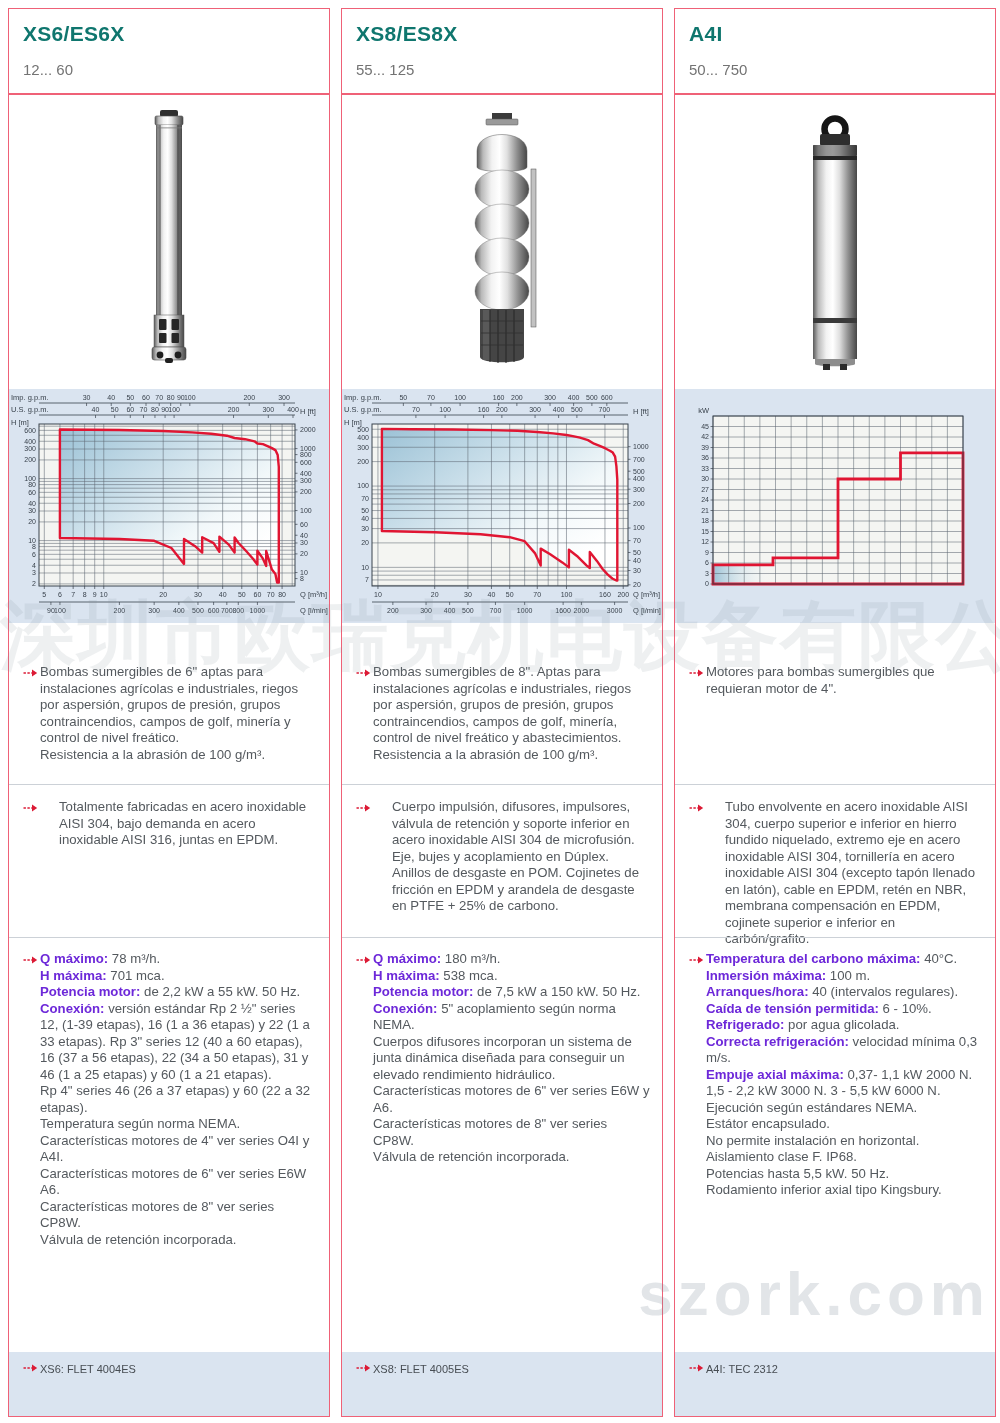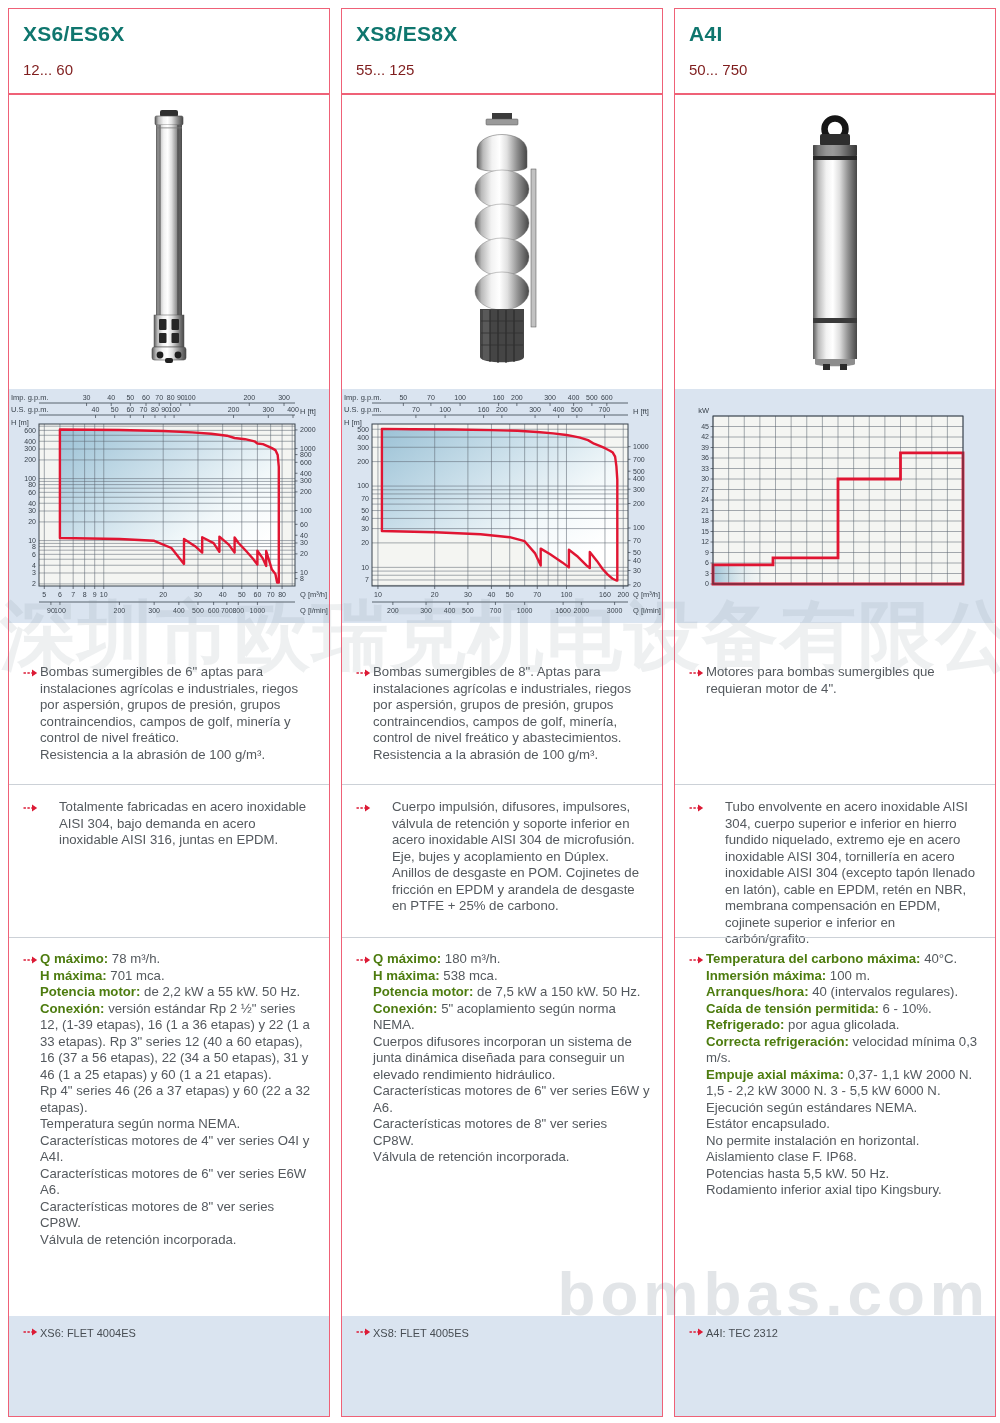--- a/index.html
+++ b/index.html
@@ -1,34 +1,34 @@
 <!DOCTYPE html>
 <html><head>
 <meta charset="utf-8">
 <style>
   html,body{margin:0;padding:0;background:#ffffff;font-family:"Liberation Sans",sans-serif;}
   .page{position:relative;width:1000px;height:1423px;background:#fff;overflow:hidden;}
   .col{position:absolute;top:8px;width:320px;height:1407px;border:1.5px solid #ef6177;background:#fff;box-sizing:content-box;}
   .col-1{left:8px;} .col-2{left:341px;} .col-3{left:674px;}
   .col-header{position:absolute;top:0;left:0;right:0;height:84px;border-bottom:2px solid #ef6177;background:#fff;}
   .title{position:absolute;top:13px;left:14px;font-size:21px;font-weight:bold;color:#0f766e;letter-spacing:.3px;}
-  .range{position:absolute;top:52px;left:14px;font-size:15px;color:#7f1d1d;}
+  .range{position:absolute;top:52px;left:14px;font-size:15px;color:#737373;}
   .image-area{position:absolute;top:86px;left:0;right:0;height:294px;display:flex;align-items:center;justify-content:center;background:#fff;}
   .chart-band{position:absolute;top:380px;left:0;right:0;height:234px;background:#dae4f0;}
   .chart{display:block;width:100%;height:100%;}
   svg text{font-family:"Liberation Sans",sans-serif;}
   .sec{position:absolute;left:14px;right:12px;display:flex;align-items:flex-start;color:#54595e;font-size:13.2px;line-height:1.25;}
   .sec1{top:655px;} .sec2{top:790px;gap:19px;} .sec3{top:942px;}
   .divider{position:absolute;left:0;right:0;border-top:1px solid #ccd1d7;}
   .d1{top:775px;} .d2{top:928px;}
   .arr{flex:0 0 17px;width:17px;margin-top:2px;}
   .secbody{flex:1;}
   .secbody p{margin:0;}
-  .secbody b, .ln b{color:#4d7c0f;}
-  .col-footer{position:absolute;left:0;right:0;bottom:0;height:100px;background:#dae4f0;display:flex;align-items:flex-start;padding:11px 0 0 14px;box-sizing:border-box;font-size:11px;color:#474d53;}
+  .secbody b, .ln b{color:#6d28d9;}
+  .col-footer{position:absolute;left:0;right:0;bottom:0;height:64px;background:#dae4f0;display:flex;align-items:flex-start;padding:11px 0 0 14px;box-sizing:border-box;font-size:11px;color:#474d53;}
   .col-footer .arr{margin-top:0;}
   .wm-center{position:absolute;top:586px;left:0;width:100%;text-align:center;white-space:nowrap;font-size:76px;font-weight:bold;letter-spacing:2px;color:rgba(125,136,148,0.13);pointer-events:none;z-index:6;}
   .wm-bottom{position:absolute;top:1258px;right:10px;font-size:62px;font-weight:bold;letter-spacing:5px;color:rgba(125,136,148,0.22);pointer-events:none;z-index:6;}
 </style>
 </head>
 <body>
 
 <svg width="0" height="0" style="position:absolute" aria-hidden="true">
   <defs>
     <linearGradient id="gradEnv" x1="0" y1="0" x2="0.9" y2="0.8">
@@ -677,14 +677,14 @@
     <footer class="col-footer">
       <span class="arr"><svg width="15" height="10" viewBox="0 0 15 10">
             <line x1="0.5" y1="5" x2="9" y2="5" stroke="#dc1a35" stroke-width="1.7" stroke-dasharray="2.4,1.5"></line>
             <path d="M9,1.4 L14.2,5 L9,8.6 Z" fill="#dc1a35"></path>
           </svg></span>
       <span>A4I: TEC 2312</span>
     </footer>
   </section>
 
   <div class="wm-center">深圳市欧瑞克机电设备有限公司</div>
-  <div class="wm-bottom">bombas.com</div>
+  <div class="wm-bottom">szork.com</div>
 </div>
 
 </body></html>

